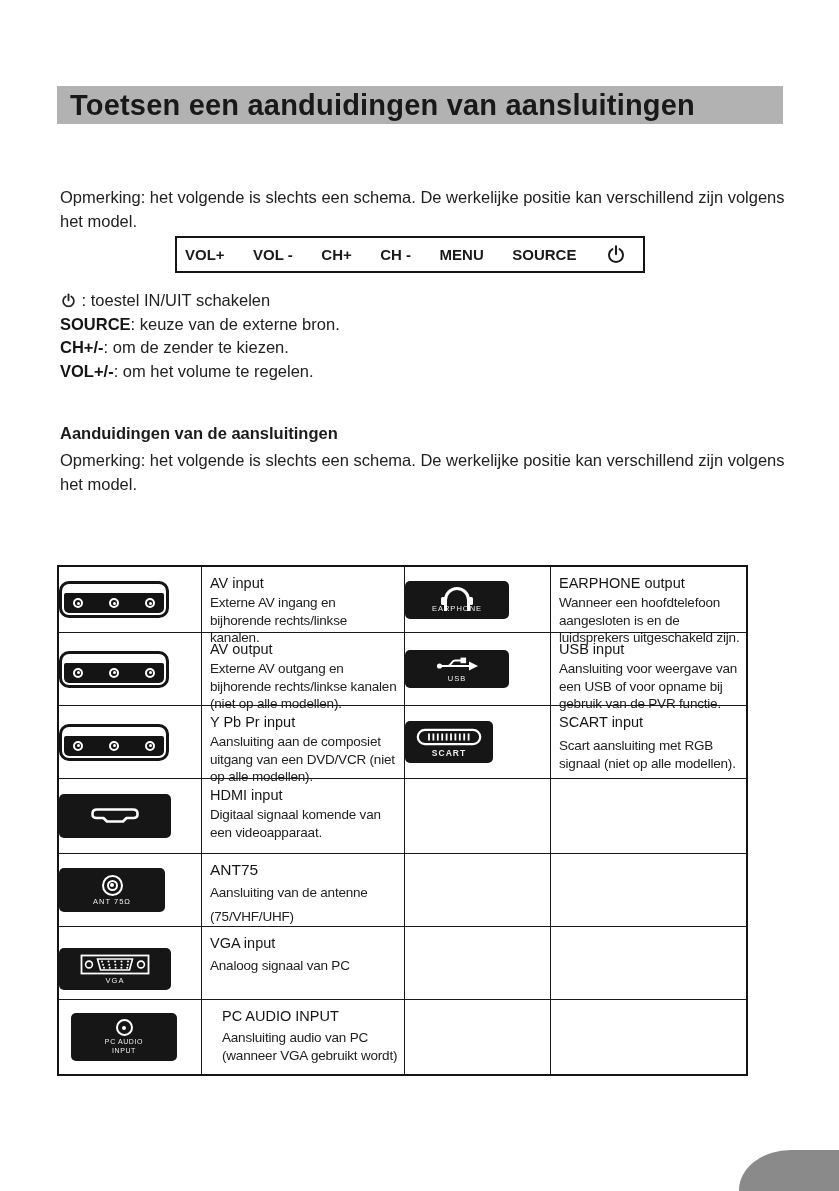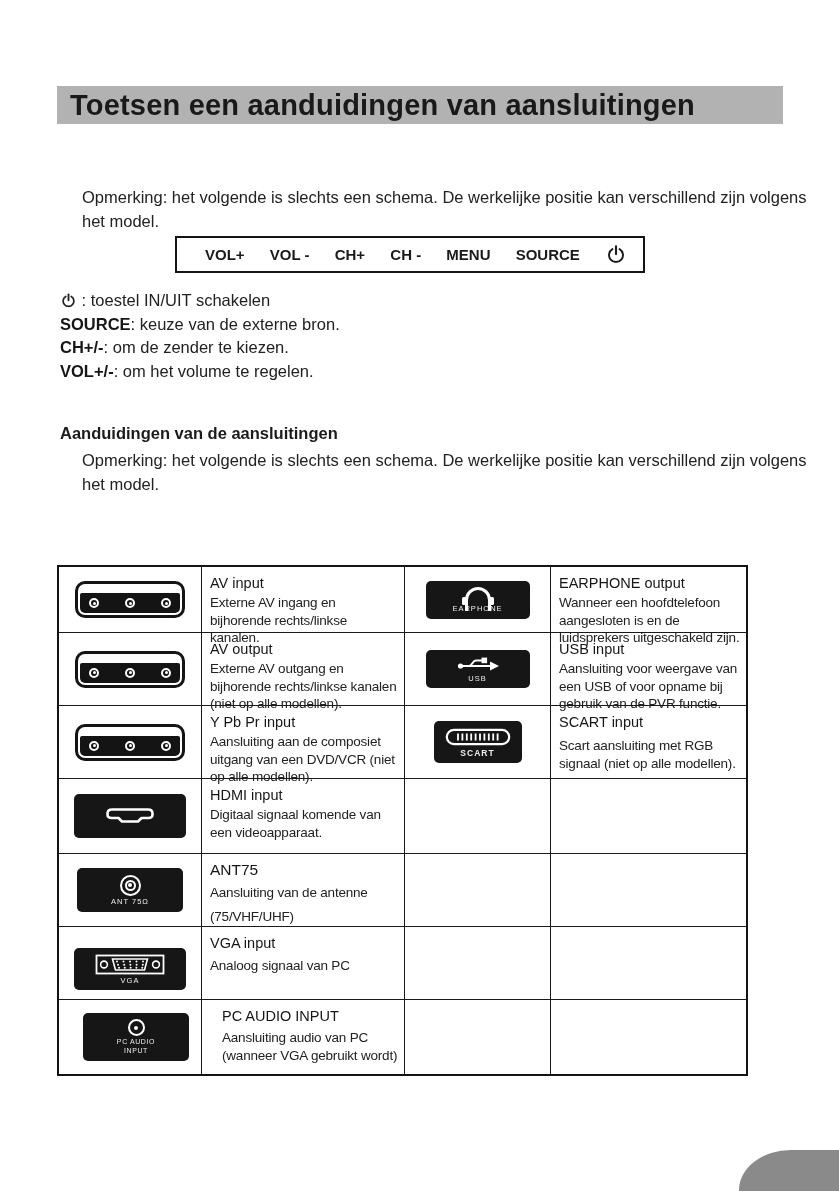--- a/index.html
+++ b/index.html
@@ -13,51 +13,51 @@
   .title-bar {
     position:absolute; left:57px; top:86px; width:726px; height:38px;
     background:#b2b2b2; display:flex; align-items:center; padding-left:13px;
     box-sizing:border-box;
   }
   .title-bar .title {
     font-size:29px; font-weight:bold; color:#191919; letter-spacing:0.2px;
   }
 
   
-  .note { position:absolute; left:60px; width:738px; font-size:16.5px; line-height:23.5px; color:#222;margin-left:22px; }
+  .note { position:absolute; left:60px; width:738px; font-size:16.5px; line-height:23.5px; color:#222; }
   .note-1 { top:186px; }
   .subheading { position:absolute; left:60px; top:424px; font-size:16.5px; font-weight:bold; color:#1b1b1b; }
   .note-2 { top:449px; }
 
   
   .button-bar {
     position:absolute; left:175px; top:236px; width:470px; height:37px;
     border:2px solid #141414; box-sizing:border-box;
     display:flex; align-items:center; justify-content:space-between;
-    padding:0 16px 0 28px; font-size:15px; font-weight:bold; color:#1a1a1a;
+    padding:0 16px 0 8px; font-size:15px; font-weight:bold; color:#1a1a1a;
   }
   .pwr-svg { display:inline-block; vertical-align:-4px; }
 
   
   .key-list { position:absolute; left:60px; top:289px; font-size:16.5px; line-height:23.6px; color:#222; }
   .key-list b { color:#161616; }
 
   
   .conn-table {
     position:absolute; left:57px; top:565px; width:691px;
     border:2px solid #141414; box-sizing:border-box;
     display:grid;
     grid-template-columns:143px 203px 146px 195px;
     grid-template-rows:66px 73px 73px 75px 73px 73px 74px;
     background:#fff;
   }
   .cell { border-right:1.5px solid #1a1a1a; border-bottom:1.5px solid #1a1a1a; box-sizing:border-box; min-width:0; }
   .cell:nth-child(4n) { border-right:none; }
   .cell:nth-child(n+25) { border-bottom:none;margin-left:12px; }
-  .cell.icon { display:flex; align-items:center; justify-content:center; }
+  .cell.icon { display:flex; align-items:center; justify-content:flex-start; }
   .cell.text { padding:7px 4px 4px 8px; }
   .cell-title { font-weight:normal; font-size:14.5px; line-height:18px; color:#161616; }
   .cell-desc { font-size:13.5px; line-height:17.5px; margin-top:2px; letter-spacing:-0.2px; color:#222; }
 
   
   
   .icon-av {
     width:110px; height:37px; border:3.5px solid #141414; border-radius:10px;
     background:#fff; box-sizing:border-box; display:flex; align-items:flex-end; padding:2px;
   }

